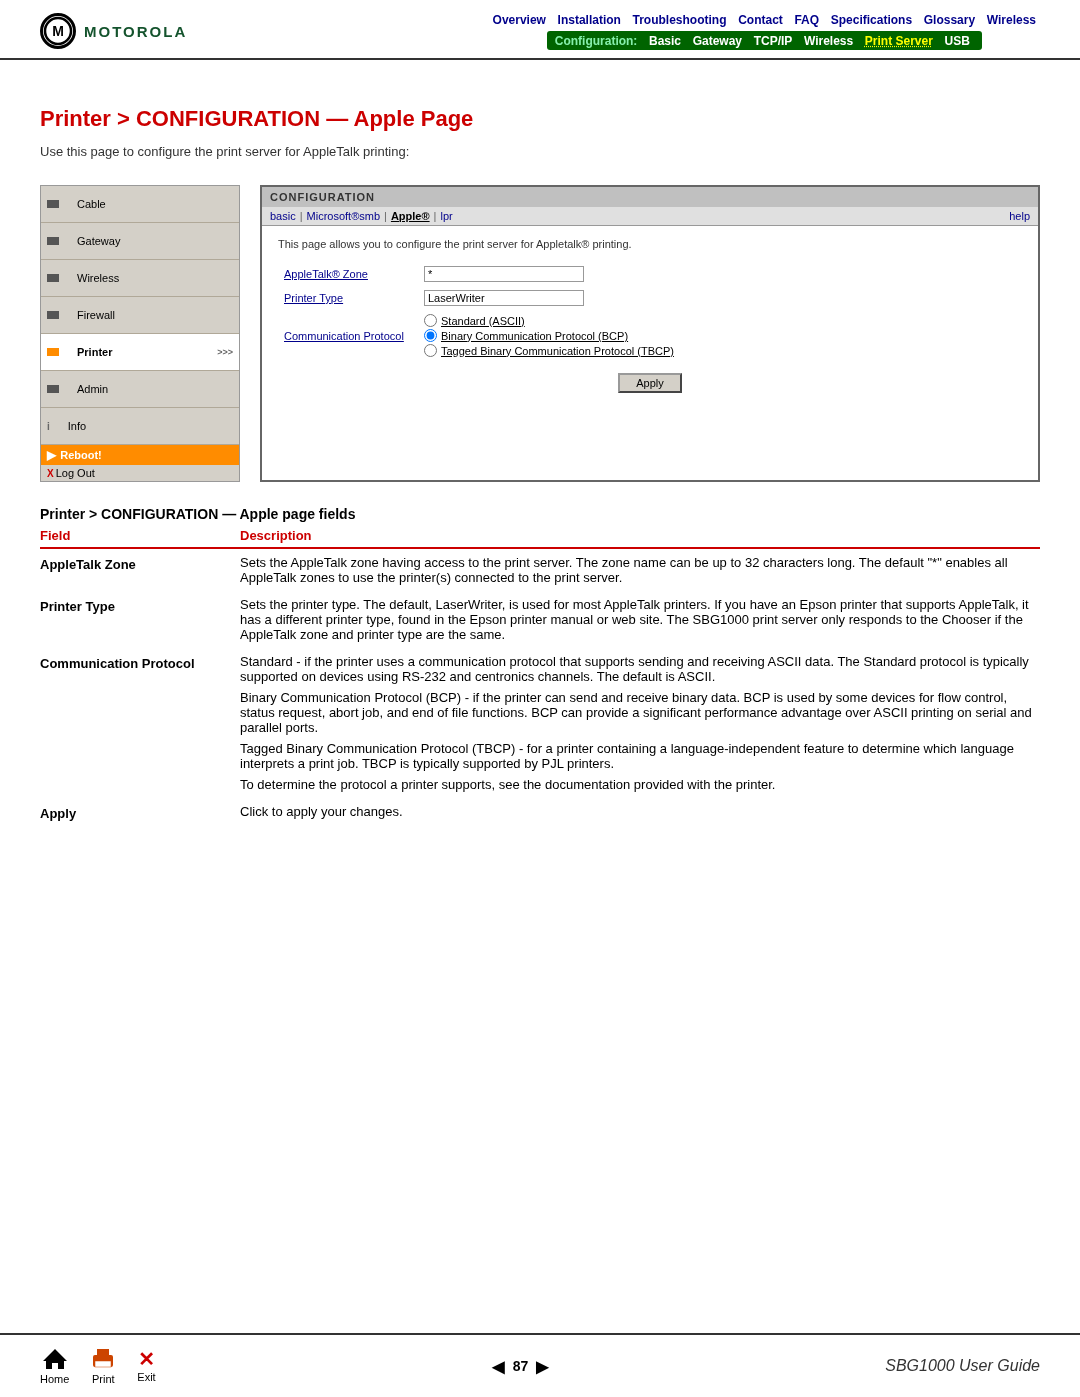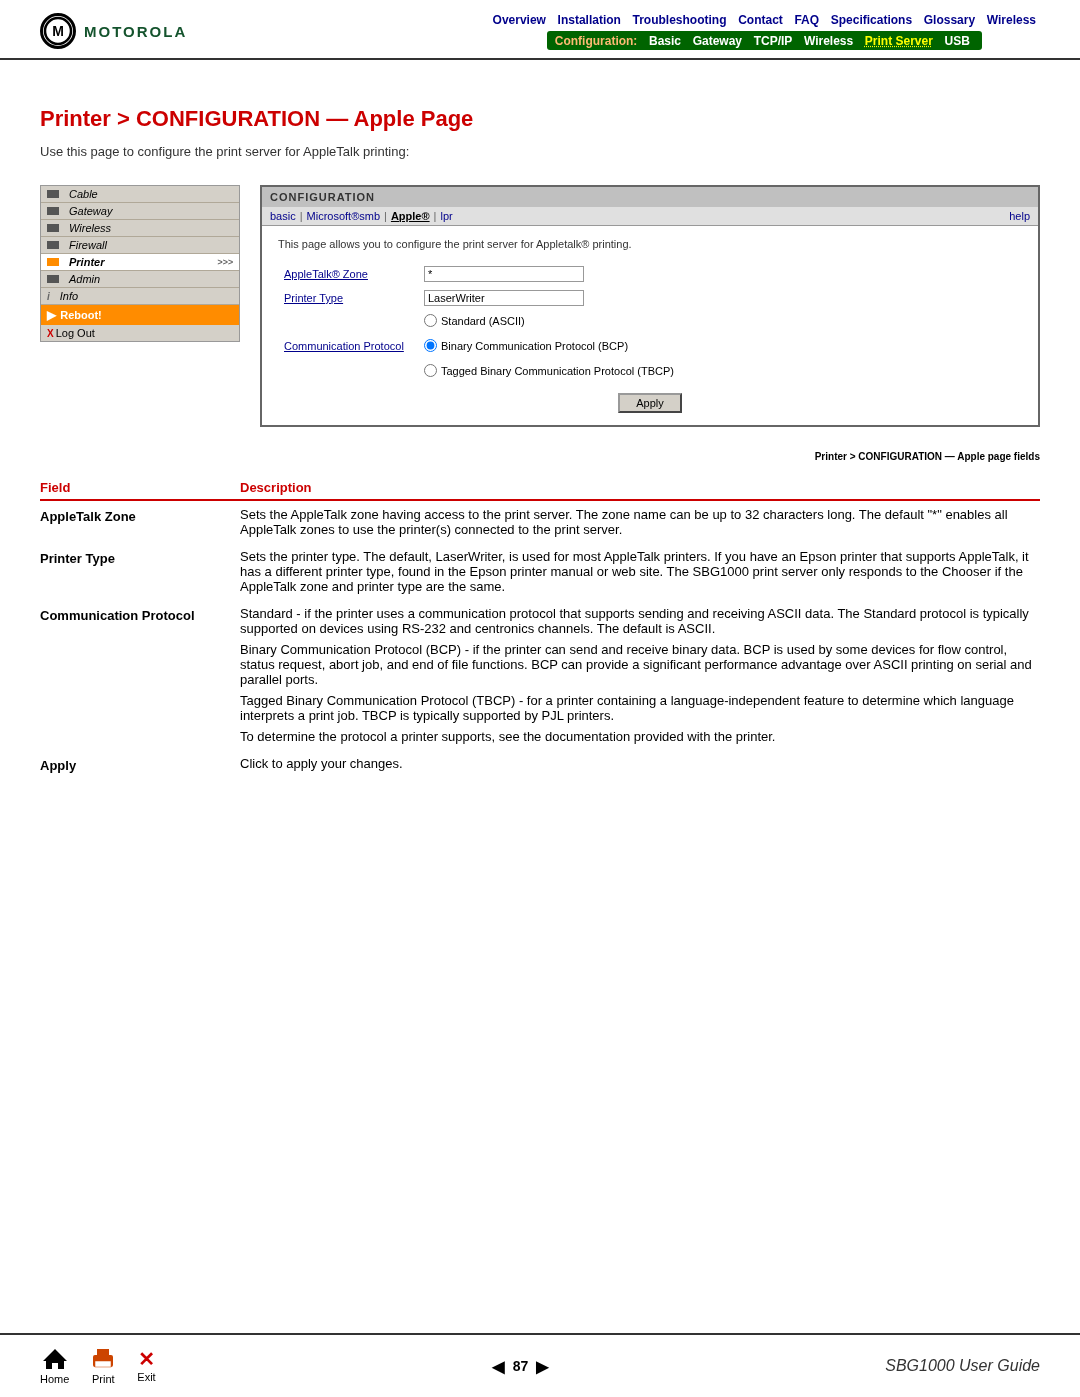--- a/index.html
+++ b/index.html
@@ -56,21 +56,21 @@
       margin: 0 4px;
       font-weight: bold;
     }
     .nav-bottom {
       background: #006400;
       padding: 2px 8px;
       border-radius: 3px;
       display: inline-block;
     }
     .nav-bottom .label {
-      color: #fdba74;
+      color: #86efac;
       font-weight: bold;
       font-size: 12px;
       margin-right: 4px;
     }
     .nav-bottom a {
       color: #fff;
       font-size: 12px;
     }
     .nav-bottom a.active {
       color: #ffff00;
@@ -106,27 +106,26 @@
     .sidebar-mock {
       width: 200px;
       flex-shrink: 0;
     }
     .sidebar-inner {
       border: 1px solid #999;
       background: #d4d0c8;
       font-size: 11px;
     }
     .sidebar-item {
-      padding: 2px 6px;
-      display: flex;
-      align-items: center;
-      gap: 10px;
+      padding: 12px 6px;
+      display: flex;
+      align-items: center;
+      gap: 18px;
       cursor: pointer;
       border-bottom: 1px solid #b0a898;
-      font-style: italic;
     }
     .sidebar-item.active { background: #fff; font-weight: bold; }
     .sidebar-icon {
       width: 12px;
       height: 8px;
       background: #555;
       display: inline-block;
       flex-shrink: 0;
     }
     .sidebar-icon.orange { background: #ff8c00; }
@@ -205,40 +204,38 @@
       padding: 4px 6px;
       vertical-align: middle;
     }
     .config-table .field-label { color: #00008b; text-decoration: underline; cursor: pointer; width: 140px; }
     .config-table input[type="text"] {
       border: 1px solid #999;
       padding: 1px 3px;
       font-size: 11px;
       width: 160px;
     }
-    .radio-group { display: flex; flex-direction: column; gap: 12px; }
+    .radio-group { display: flex; flex-direction: column; gap: 2px; text-decoration: underline; }
     .radio-item { display: flex; align-items: center; gap: 4px; font-size: 11px; }
     .apply-row { text-align: center; margin-top: 12px; }
     .apply-btn {
       background: #d4d0c8;
       border: 2px outset #999;
       padding: 2px 16px;
       font-size: 11px;
       cursor: pointer;
     }
 
     
     .desc-section {
       padding: 24px 40px 0 40px;
     }
     .desc-section-title {
-      font-size: 10px;
-      font-weight: bold;
-      margin-bottom: 12px;
-      text-align: right;
+      font-size: 14px;
+      font-weight: bold;
     }
     .desc-table {
       width: 100%;
       border-collapse: collapse;
       font-size: 13px;
     }
     .desc-table tr:first-child td {
       border-bottom: 2px solid #cc0000;
       padding-bottom: 4px;
       font-weight: bold;

